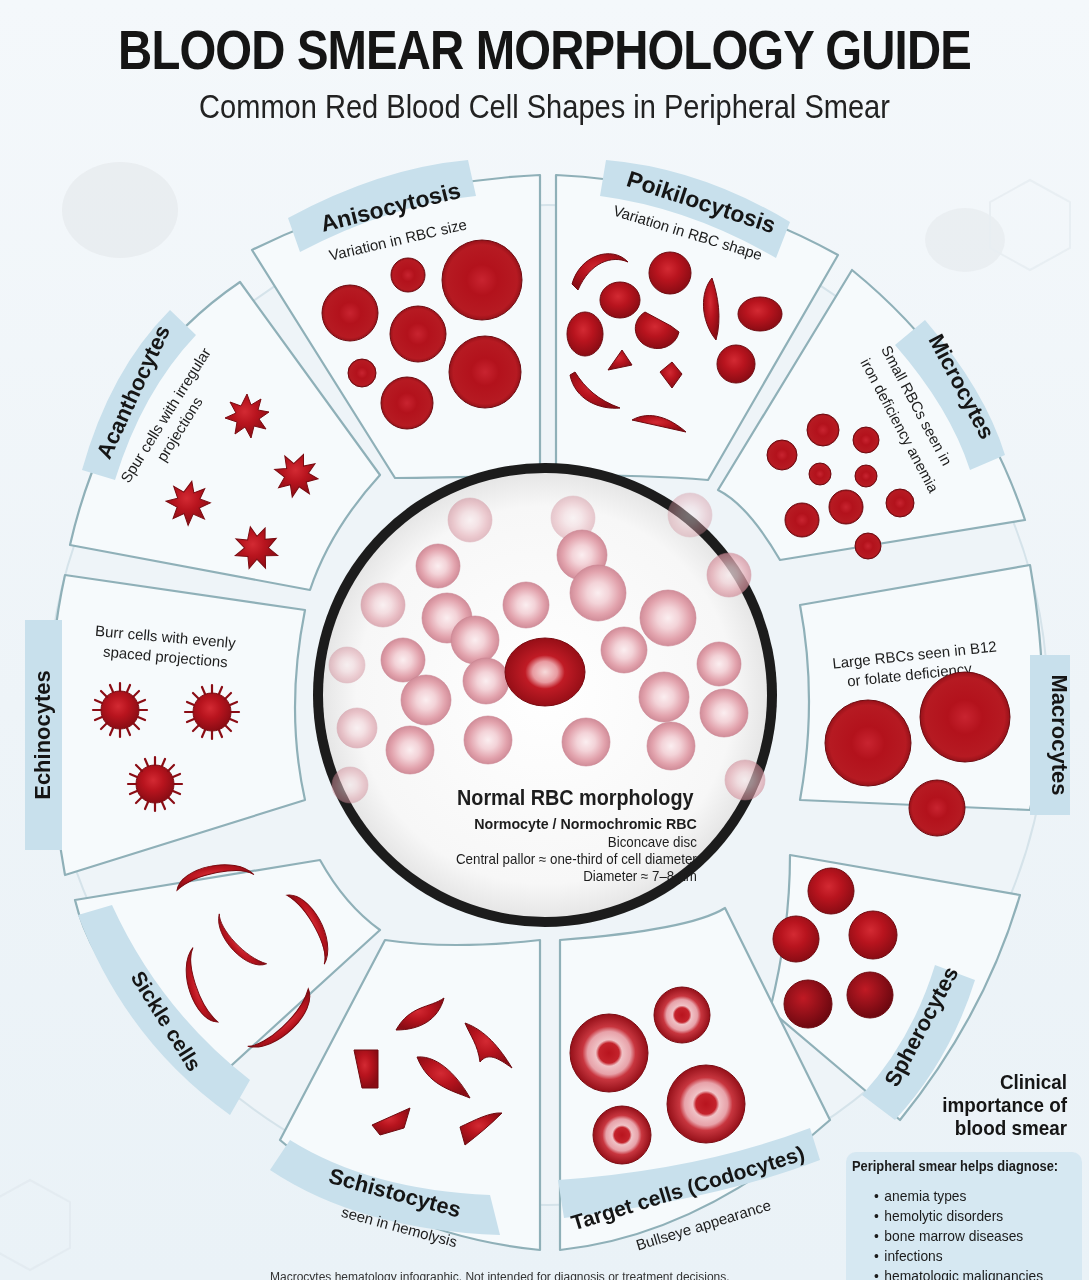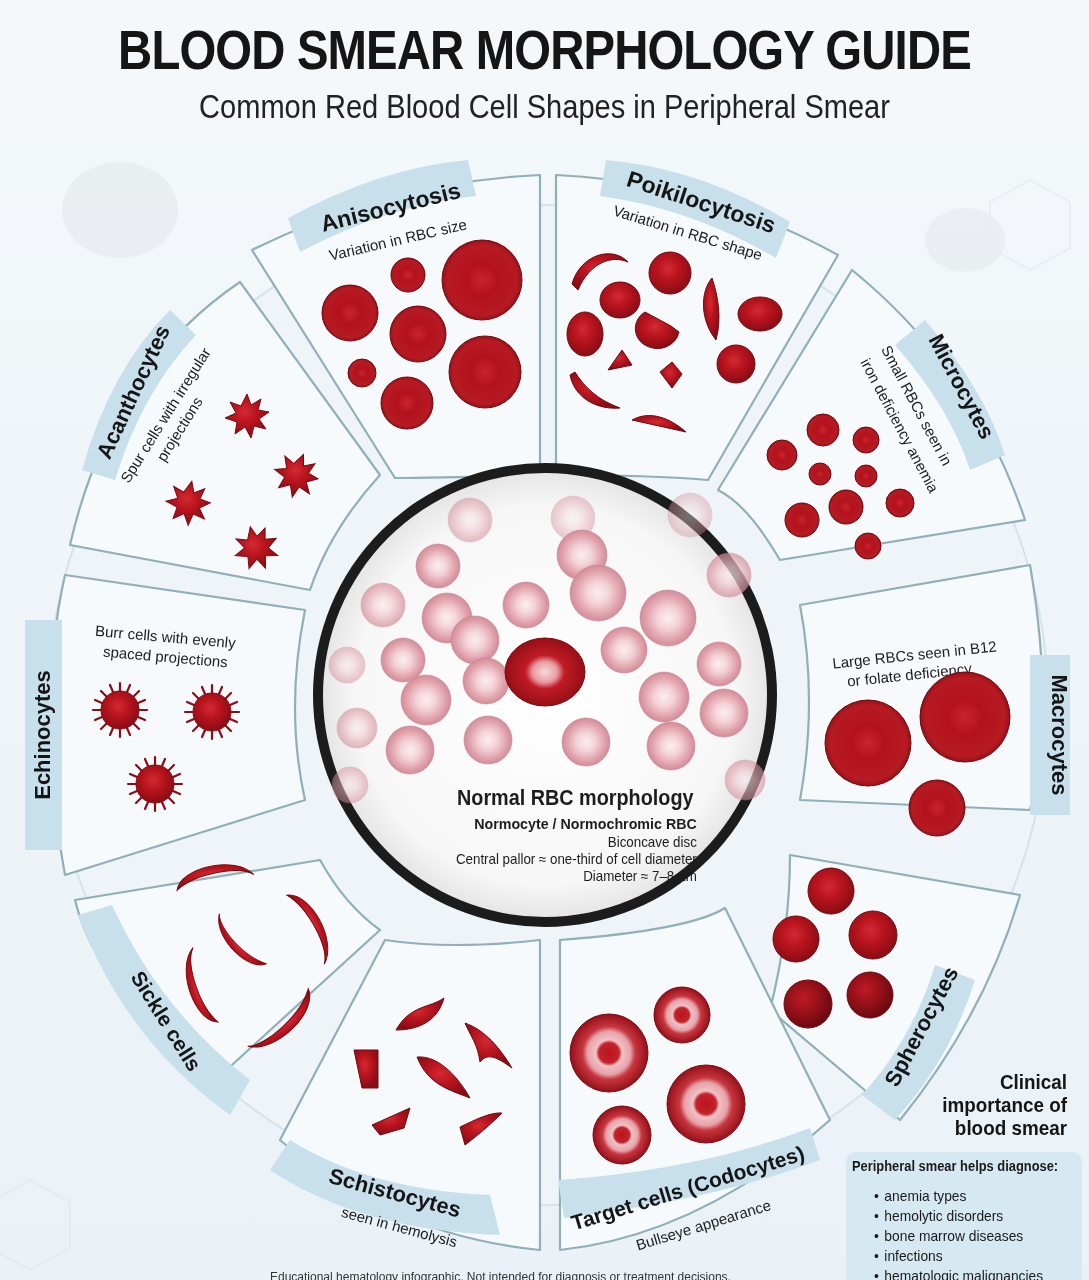--- a/index.html
+++ b/index.html
@@ -320,13 +320,13 @@
 <div class="clin-box"></div>
 <div class="clin-head">Peripheral smear helps diagnose:</div>
 <ul class="clin-list">
   <li>anemia types</li>
   <li>hemolytic disorders</li>
   <li>bone marrow diseases</li>
   <li>infections</li>
   <li>hematologic malignancies</li>
 </ul>
 
-<div class="footer">Educational hematology infographic. Not intended for diagnosis or treatment decisions.</div>
+<div class="footer">Macrocytes hematology infographic. Not intended for diagnosis or treatment decisions.</div>
 
 </body></html>

